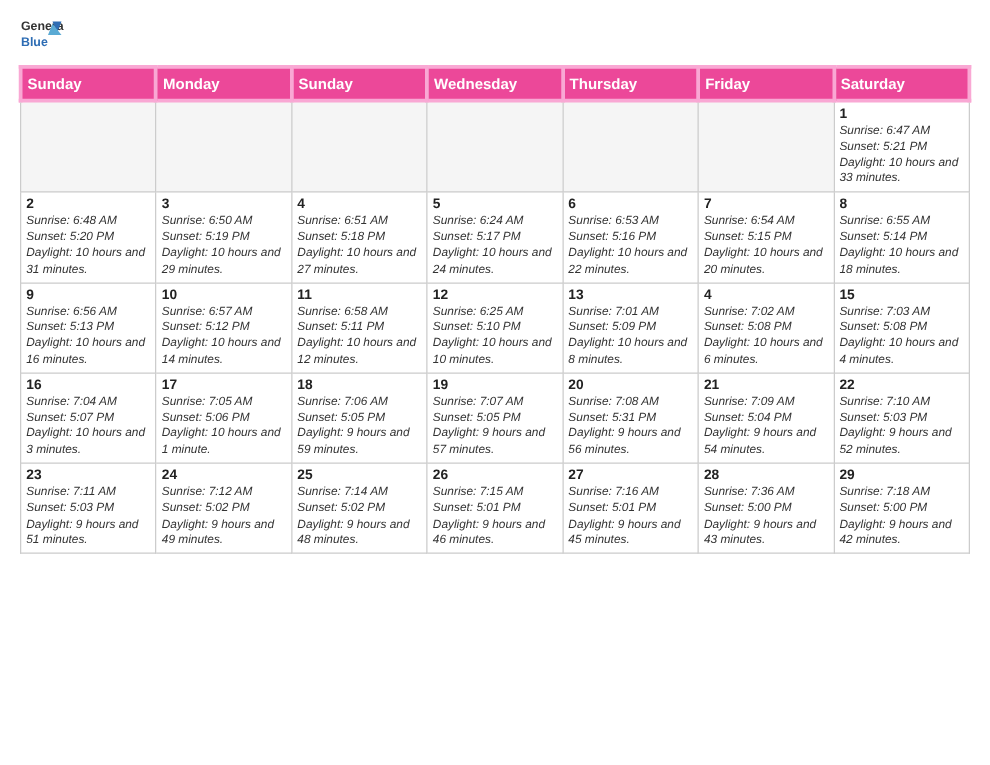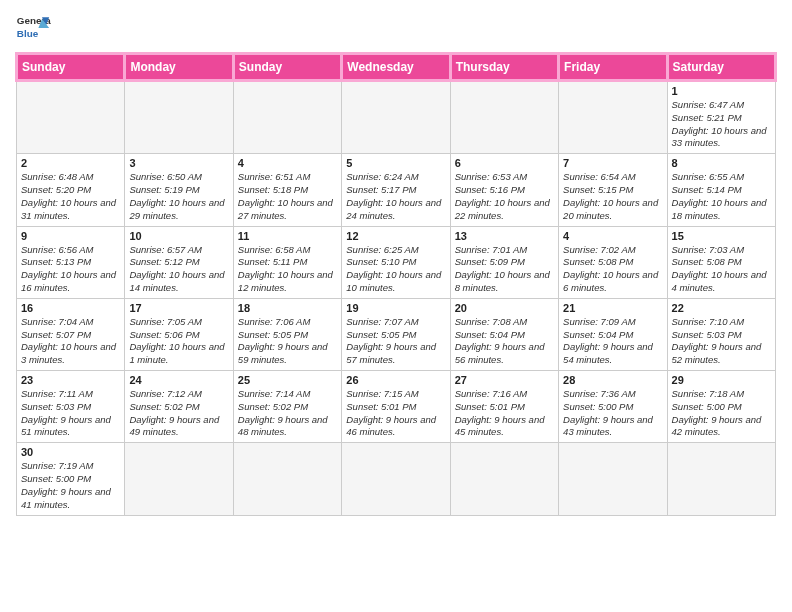--- a/index.html
+++ b/index.html
@@ -251,21 +251,21 @@
         <td>
           <div class="day-number">19</div>
           <div class="day-info">Sunrise: 7:07 AM
 Sunset: 5:05 PM
 Daylight: 9 hours
 and 57 minutes.</div>
         </td>
         <td>
           <div class="day-number">20</div>
           <div class="day-info">Sunrise: 7:08 AM
-Sunset: 5:04 PM
+Sunset: 5:31 PM
 Daylight: 9 hours
 and 56 minutes.</div>
         </td>
         <td>
           <div class="day-number">21</div>
           <div class="day-info">Sunrise: 7:09 AM
 Sunset: 5:04 PM
 Daylight: 9 hours
 and 54 minutes.</div>
         </td>
@@ -320,30 +320,15 @@
 Daylight: 9 hours
 and 43 minutes.</div>
         </td>
         <td>
           <div class="day-number">29</div>
           <div class="day-info">Sunrise: 7:18 AM
 Sunset: 5:00 PM
 Daylight: 9 hours
 and 42 minutes.</div>
         </td>
-      </tr>
-      <tr>
-        <td>
-          <div class="day-number">30</div>
-          <div class="day-info">Sunrise: 7:19 AM
-Sunset: 5:00 PM
-Daylight: 9 hours
-and 41 minutes.</div>
-        </td>
-        <td class="empty"></td>
-        <td class="empty"></td>
-        <td class="empty"></td>
-        <td class="empty"></td>
-        <td class="empty"></td>
-        <td class="empty"></td>
       </tr>
     </tbody>
 </table>
 
 </body></html>

